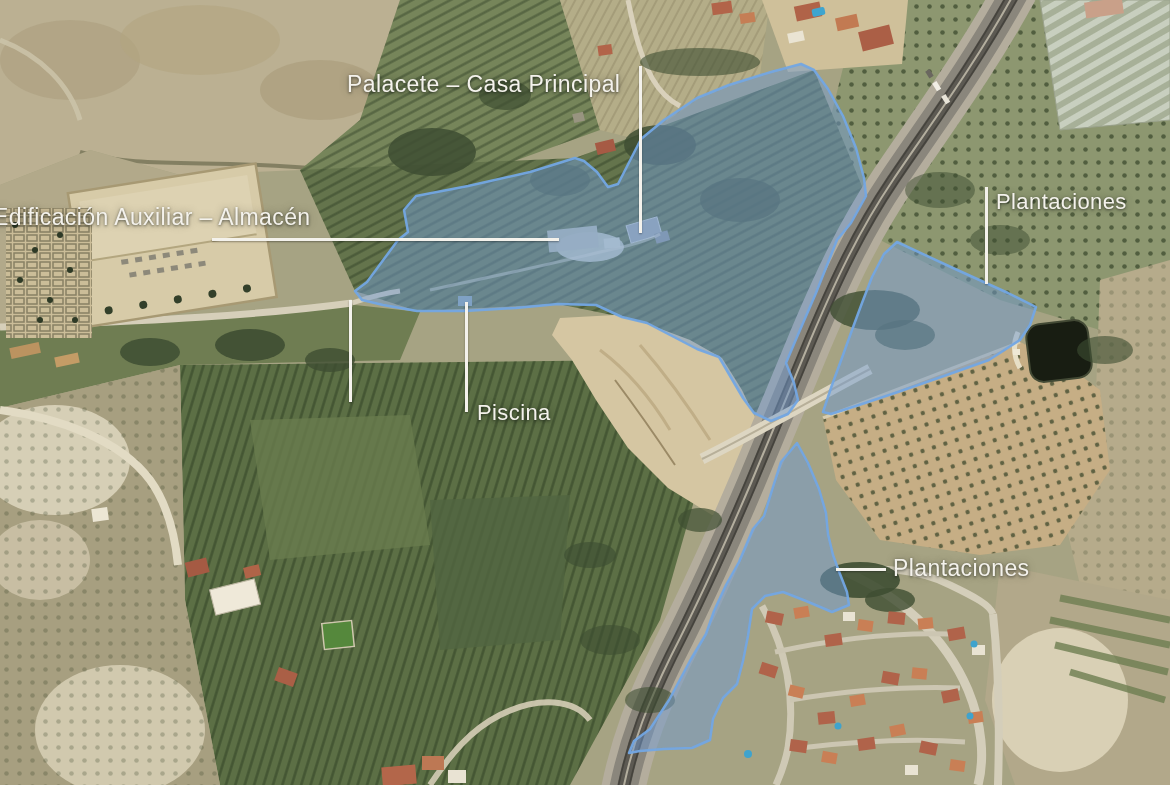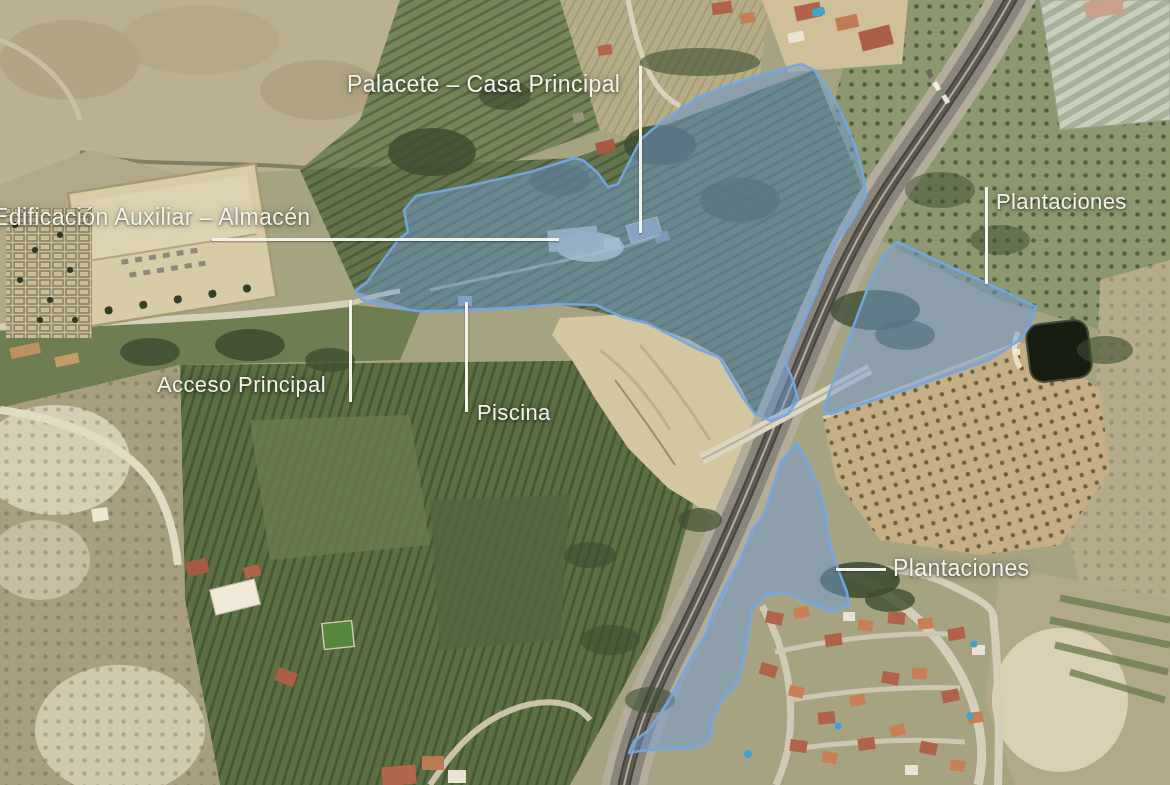--- a/index.html
+++ b/index.html
@@ -300,18 +300,17 @@
 
 <div class="leader v" style="left:639px;top:66px;height:167px"></div>
 <div class="leader h" style="left:212px;top:238px;width:347px"></div>
 <div class="leader v" style="left:349px;top:300px;height:102px"></div>
 <div class="leader v" style="left:465px;top:302px;height:110px"></div>
 <div class="leader v" style="left:985px;top:187px;height:97px"></div>
 <div class="leader h" style="left:836px;top:568px;width:50px"></div>
 
 <div class="label" style="left:347px;top:71px">Palacete – Casa Principal</div>
 <div class="label" style="left:-7px;top:204px">Edificación Auxiliar – Almacén</div>
-<div class="label sm" style="left:157px;top:372px">Acceso Principal</div>
 <div class="label sm" style="left:477px;top:400px">Piscina</div>
 <div class="label sm" style="left:996px;top:189px">Plantaciones</div>
 <div class="label" style="left:893px;top:555px">Plantaciones</div>
 
 </div>
 
 </body></html>

